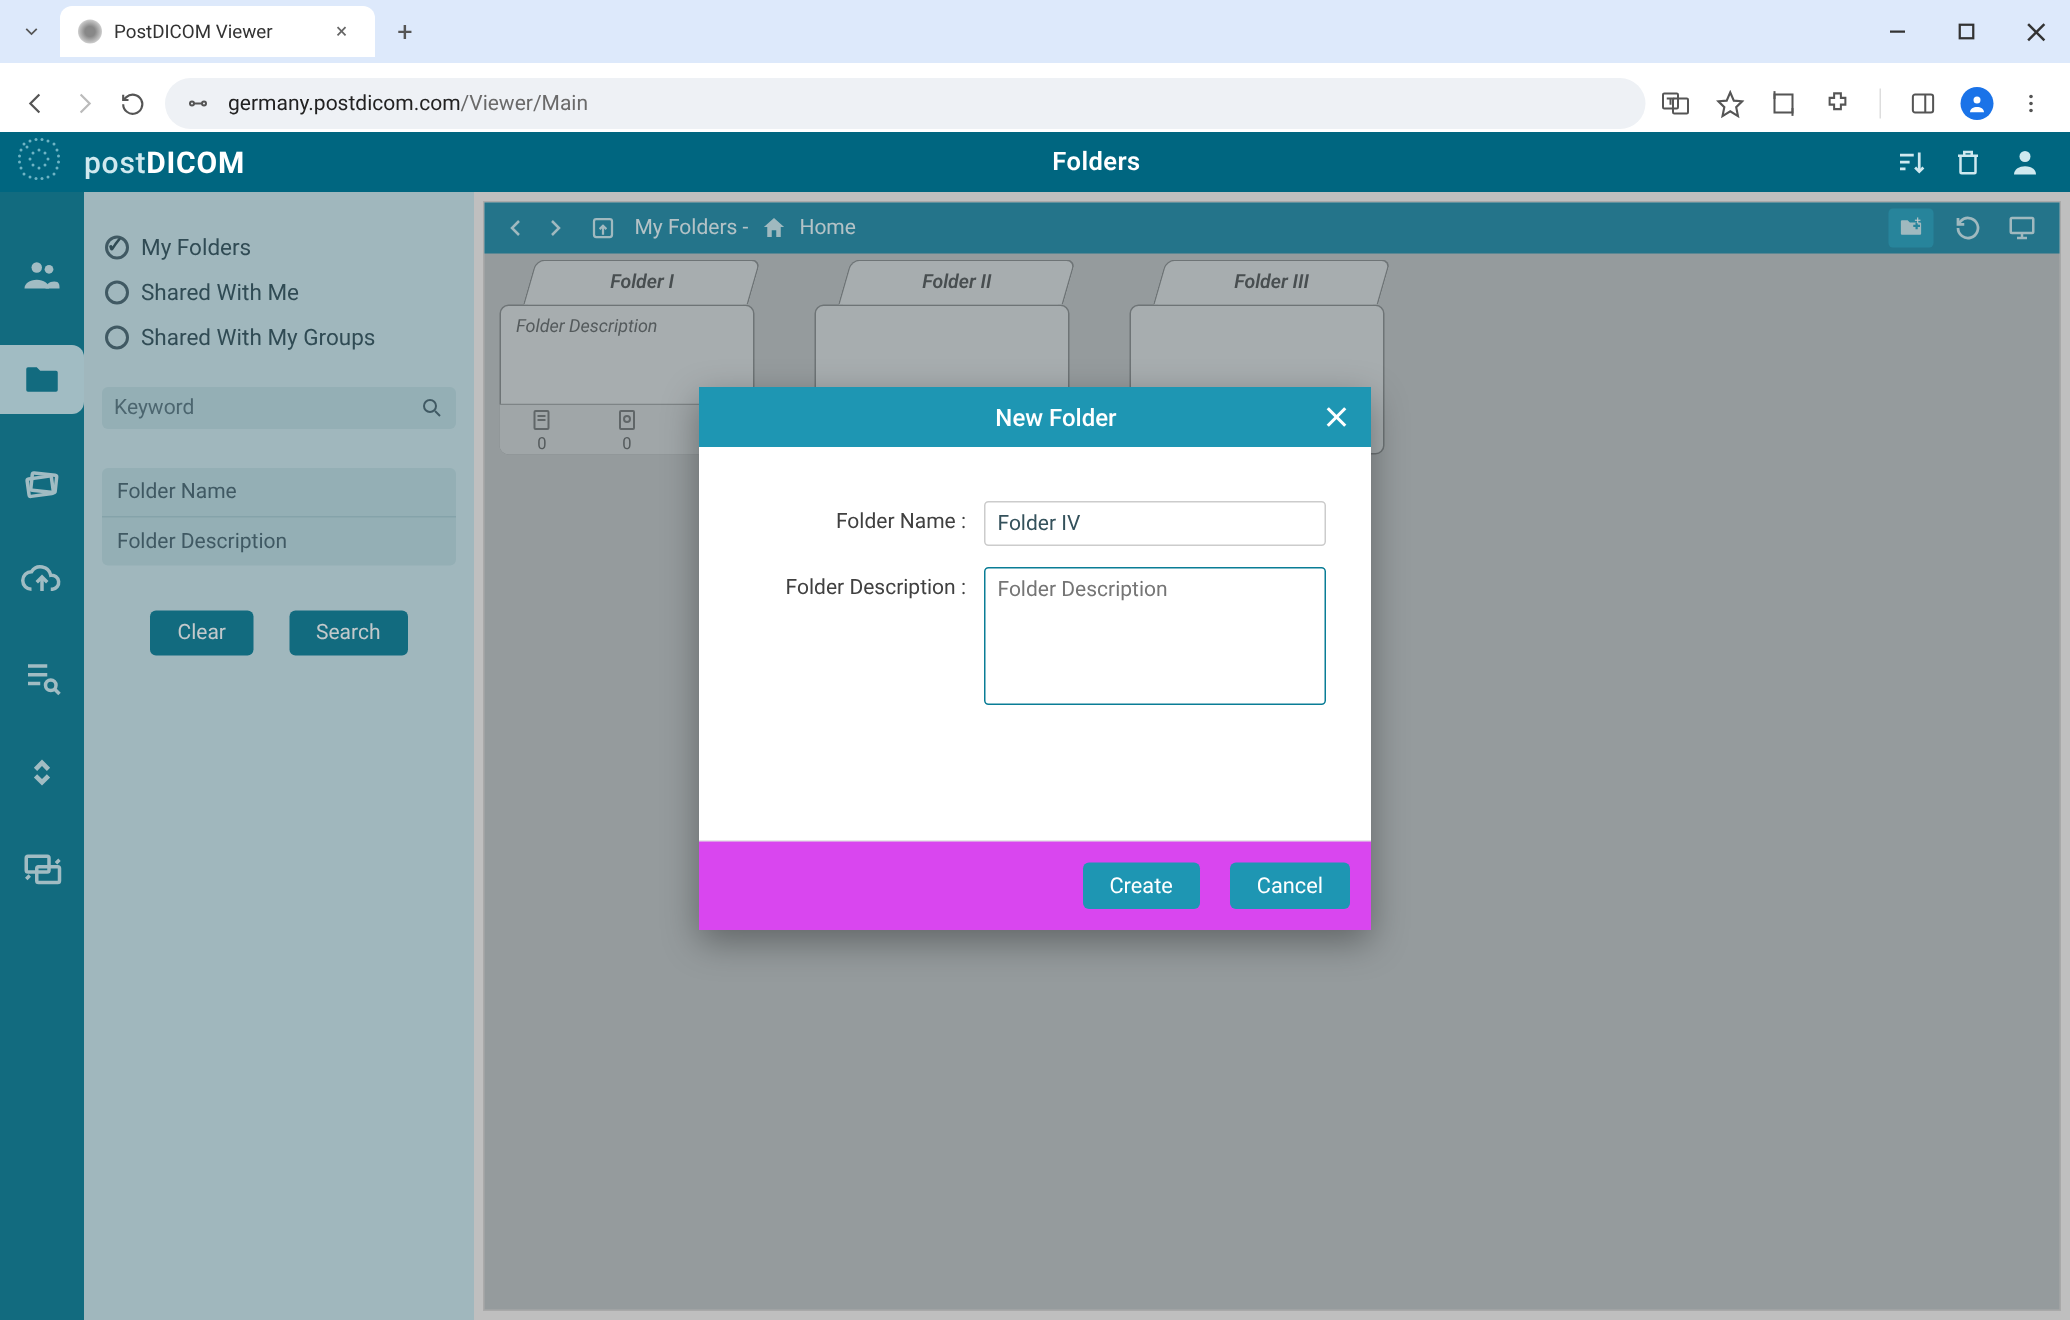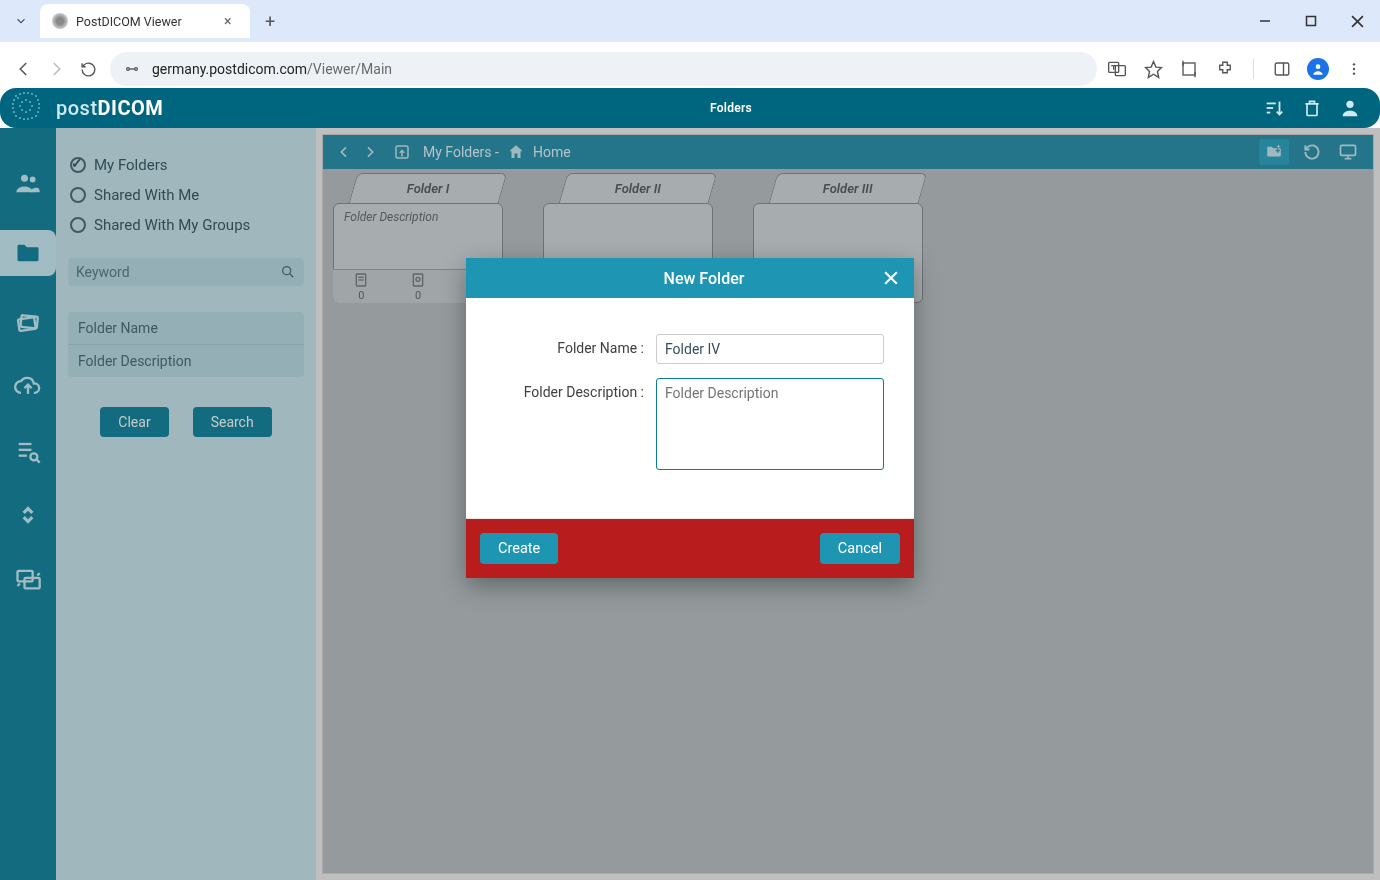--- a/index.html
+++ b/index.html
@@ -25,27 +25,27 @@
 .url { font-size:14px; color:#333; }
 .url .domain { color:#222; }
 .url .path { color:#6a6a6a; }
 .right-icons { display:flex; align-items:center; gap:8px; padding-right:4px; }
 .right-icons .icon { width:28px; height:28px; display:flex; align-items:center; justify-content:center; color:#555; }
 .sep { width:1px; height:20px; background:#ddd; margin:0 6px; }
 .avatar-dot { width:22px; height:22px; border-radius:50%; background:#1a73e8; display:flex; align-items:center; justify-content:center; color:#fff; font-size:11px;}
 
 
 .app { position:relative; height: 792px; display:flex; flex-direction:column; }
-.app-header { height:40px; background:#006680; display:flex; align-items:center; color:#fff;border-radius:16px; }
+.app-header { height:40px; background:#006680; display:flex; align-items:center; color:#fff; }
 .logo-area { width:200px; display:flex; align-items:center; padding-left:6px; }
 .logo-dot { width:50px; height:40px; position:relative; }
 .logo-dot svg { width:50px; height:40px; }
 .logo-text { font-size:20px; font-weight:500; letter-spacing:.5px; color:#cfe9ef; }
 .logo-text .bold { font-weight:700; color:#fff; }
-.header-title { flex:1; text-align:center; font-size:12px; font-weight:600; letter-spacing:.3px; }
+.header-title { flex:1; text-align:center; font-size:17px; font-weight:600; letter-spacing:.3px; }
 .header-actions { display:flex; align-items:center; gap:14px; padding-right:18px; }
 .header-actions .hicon { width:24px; height:24px; color:#cfe9ef; display:flex; align-items:center; justify-content:center;}
 
 .app-body { flex:1; display:flex; background:#bfbfbf; position:relative; }
 .left-rail { width:56px; background:#0a7d96; display:flex; flex-direction:column; align-items:center; padding-top:38px; gap:30px;}
 .left-rail .ricon { width:34px; height:34px; color:#d0eef4; display:flex; align-items:center; justify-content:center;}
 .side-panel { width:260px; background:#cfe7ec; padding:22px 12px 12px; display:flex; flex-direction:column; }
 .radio-item { display:flex; align-items:center; gap:8px; padding:6px 2px; font-size:15px; color:#34515b; }
 .radio-circle { width:16px; height:16px; border:2px solid #4a6570; border-radius:50%; position:relative; }
 .radio-circle.checked::after { content:"✓"; position:absolute; left:-1px; top:-4px; font-size:14px; color:#34515b; font-weight:700;}
@@ -85,21 +85,21 @@
 .modal-header { height:40px; background:#1e96b3; display:flex; align-items:center; justify-content:center; color:#fff; position:relative;}
 .modal-title { font-size:16px; font-weight:500;margin-left:28px;}
 .modal-close { position:absolute; right:10px; top:7px; width:26px; height:26px; color:#fff; display:flex; align-items:center; justify-content:center;}
 .modal-body { background:#fff; padding:18px 10px 8px;}
 .modal-card { background:#fff; border-radius:6px; padding:18px 20px 22px; }
 .form-row { display:flex; align-items:flex-start; margin-bottom:14px;}
 .form-label { width:160px; text-align:right; font-size:14px; color:#404040; padding-top:6px; padding-right:12px;}
 .form-control { flex:1; }
 .form-control input, .form-control textarea { width:100%; border:1px solid #ccc; border-radius:3px; padding:6px 8px; font-size:14px; color:#34515b; outline:none; font-family:inherit;}
 .form-control textarea { height:92px; resize:none; border:1.5px solid #0a7d96;}
-.modal-footer { background:#b91c1c; padding:14px; display:flex; justify-content:space-between; gap:20px; border-top:1px solid #e8e8e8;}
+.modal-footer { background:#d946ef; padding:14px; display:flex; justify-content:flex-end; gap:20px; border-top:1px solid #e8e8e8;margin-top:42px;}
 .mbtn { padding:7px 18px; border-radius:4px; border:none; font-size:14.5px; color:#fff;}
 .mbtn.create { background:#1e96b3;}
 .mbtn.cancel { background:#1e96b3;}
 
 svg { display:block; }
 </style>
 </head>
 <body>
 
 <div class="browser-chrome">

